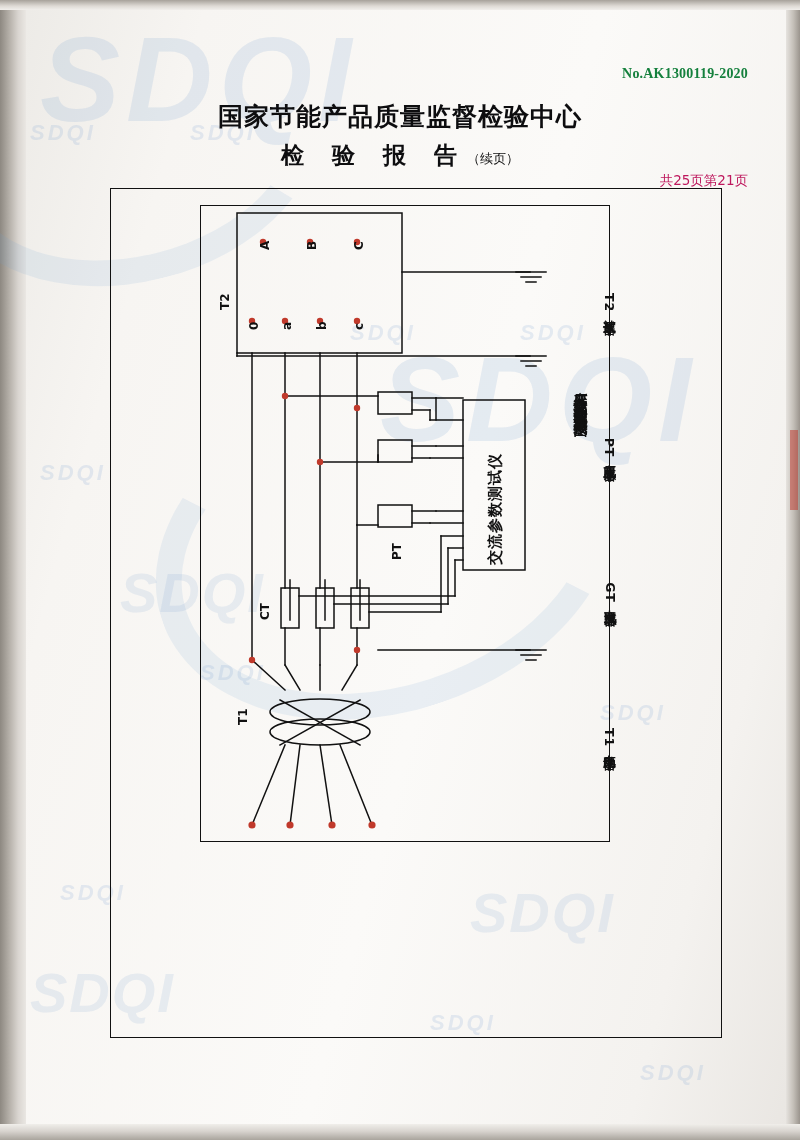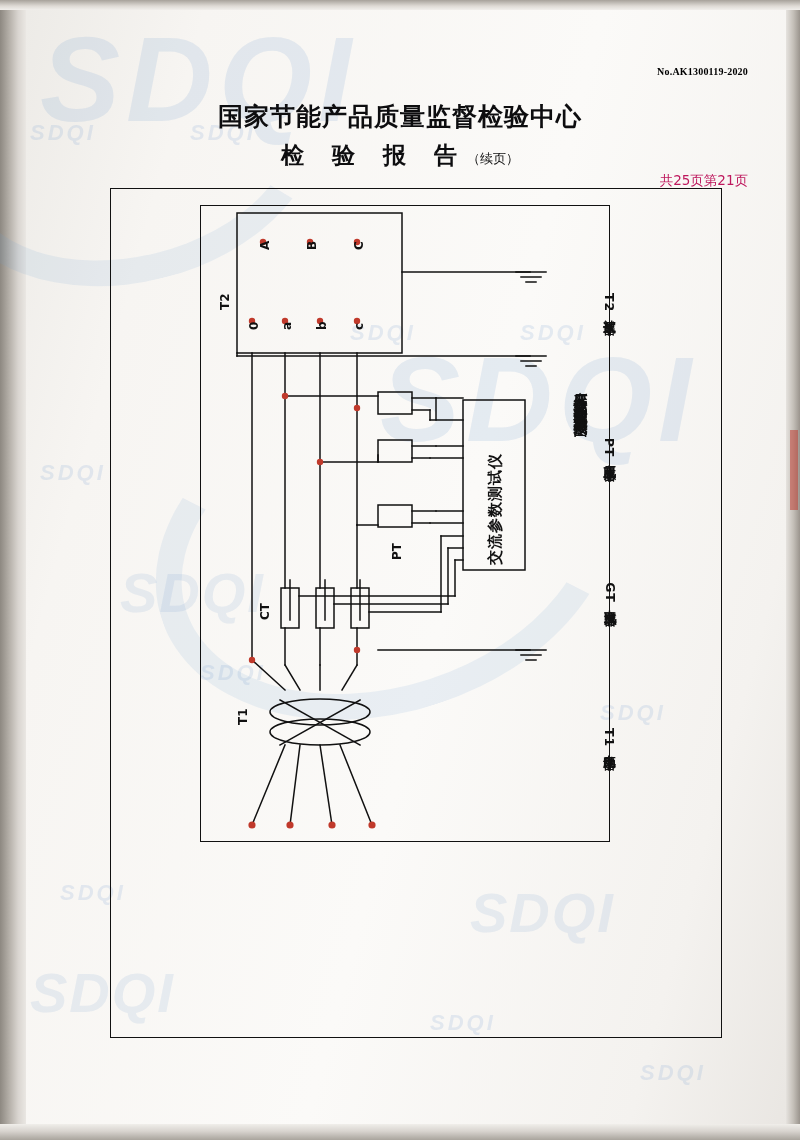--- a/index.html
+++ b/index.html
@@ -90,22 +90,22 @@
     border-top-color: transparent;
   }
 
   
   .doc-no {
     position: absolute;
     right: 52px;
     top: 66px;
     font-family: "Liberation Serif", serif;
     font-weight: bold;
-    font-size: 10px;
-    color: #000000;
+    font-size: 14px;
+    color: #15803d;
     letter-spacing: 0.2px;
   }
   .title-main {
     position: absolute;
     left: 0; right: 0;
     top: 100px;
     text-align: center;
     font-family: "DejaVu Sans", sans-serif;
     font-weight: bold;
     font-size: 25px;

